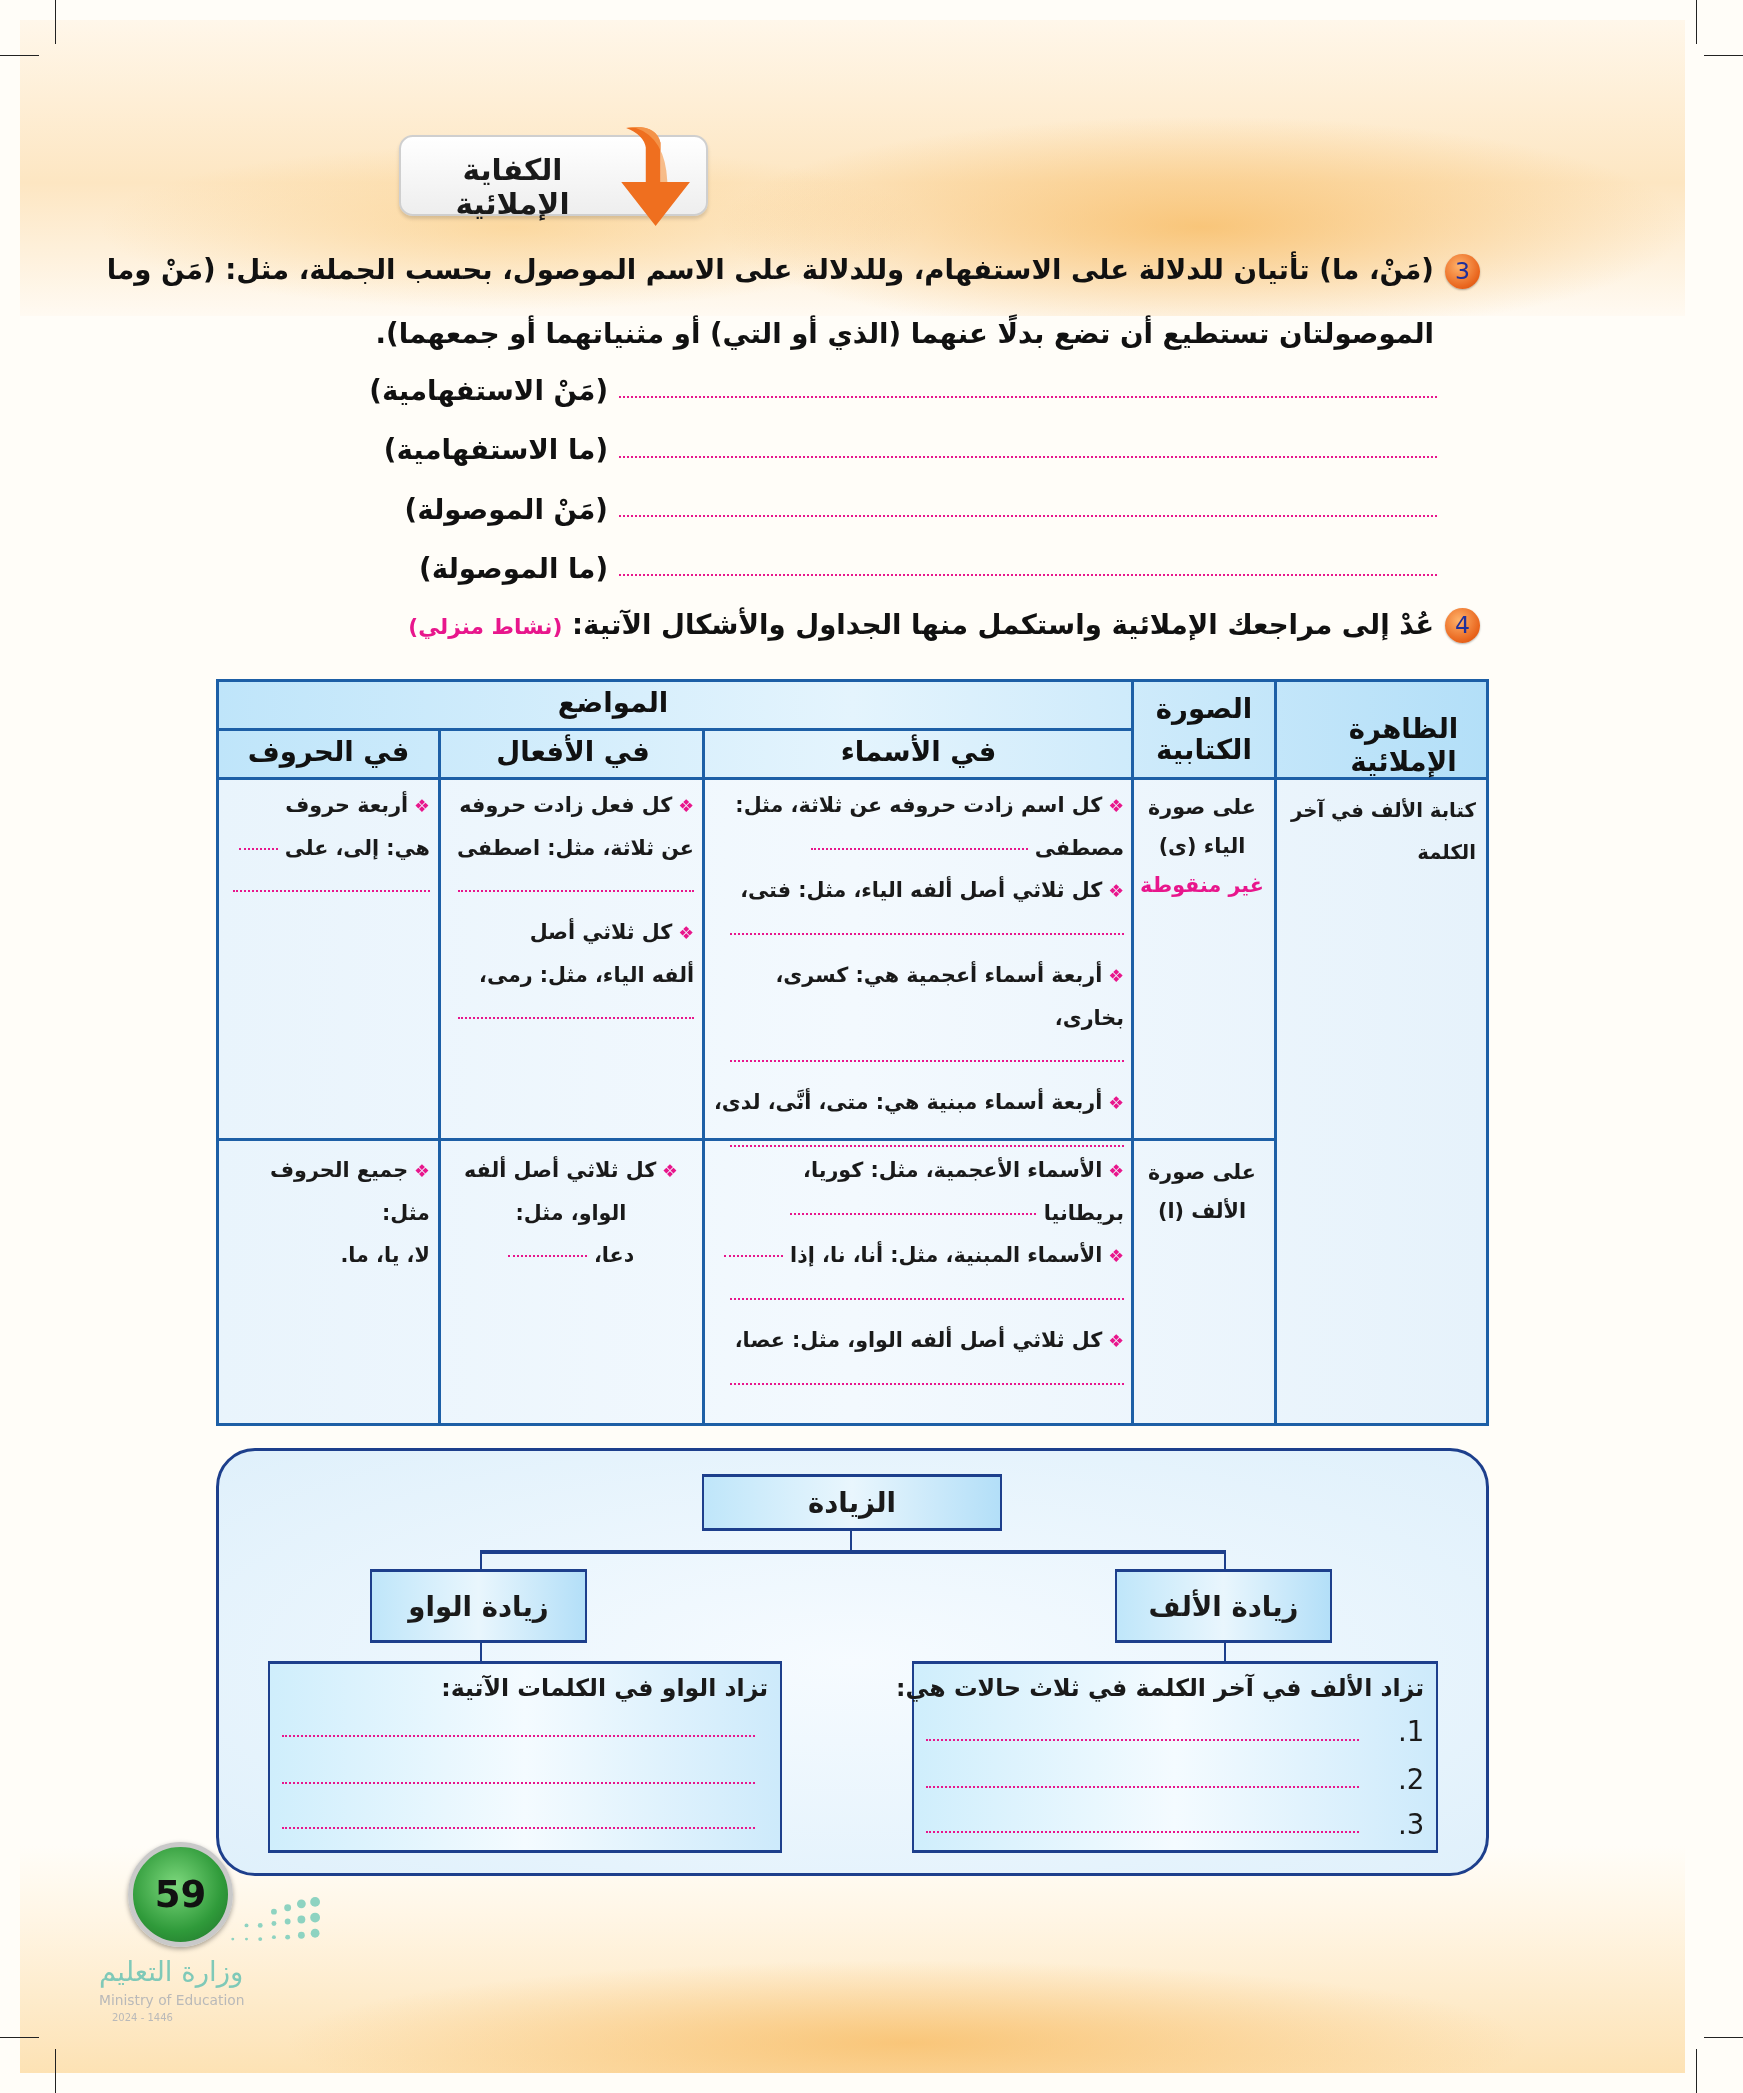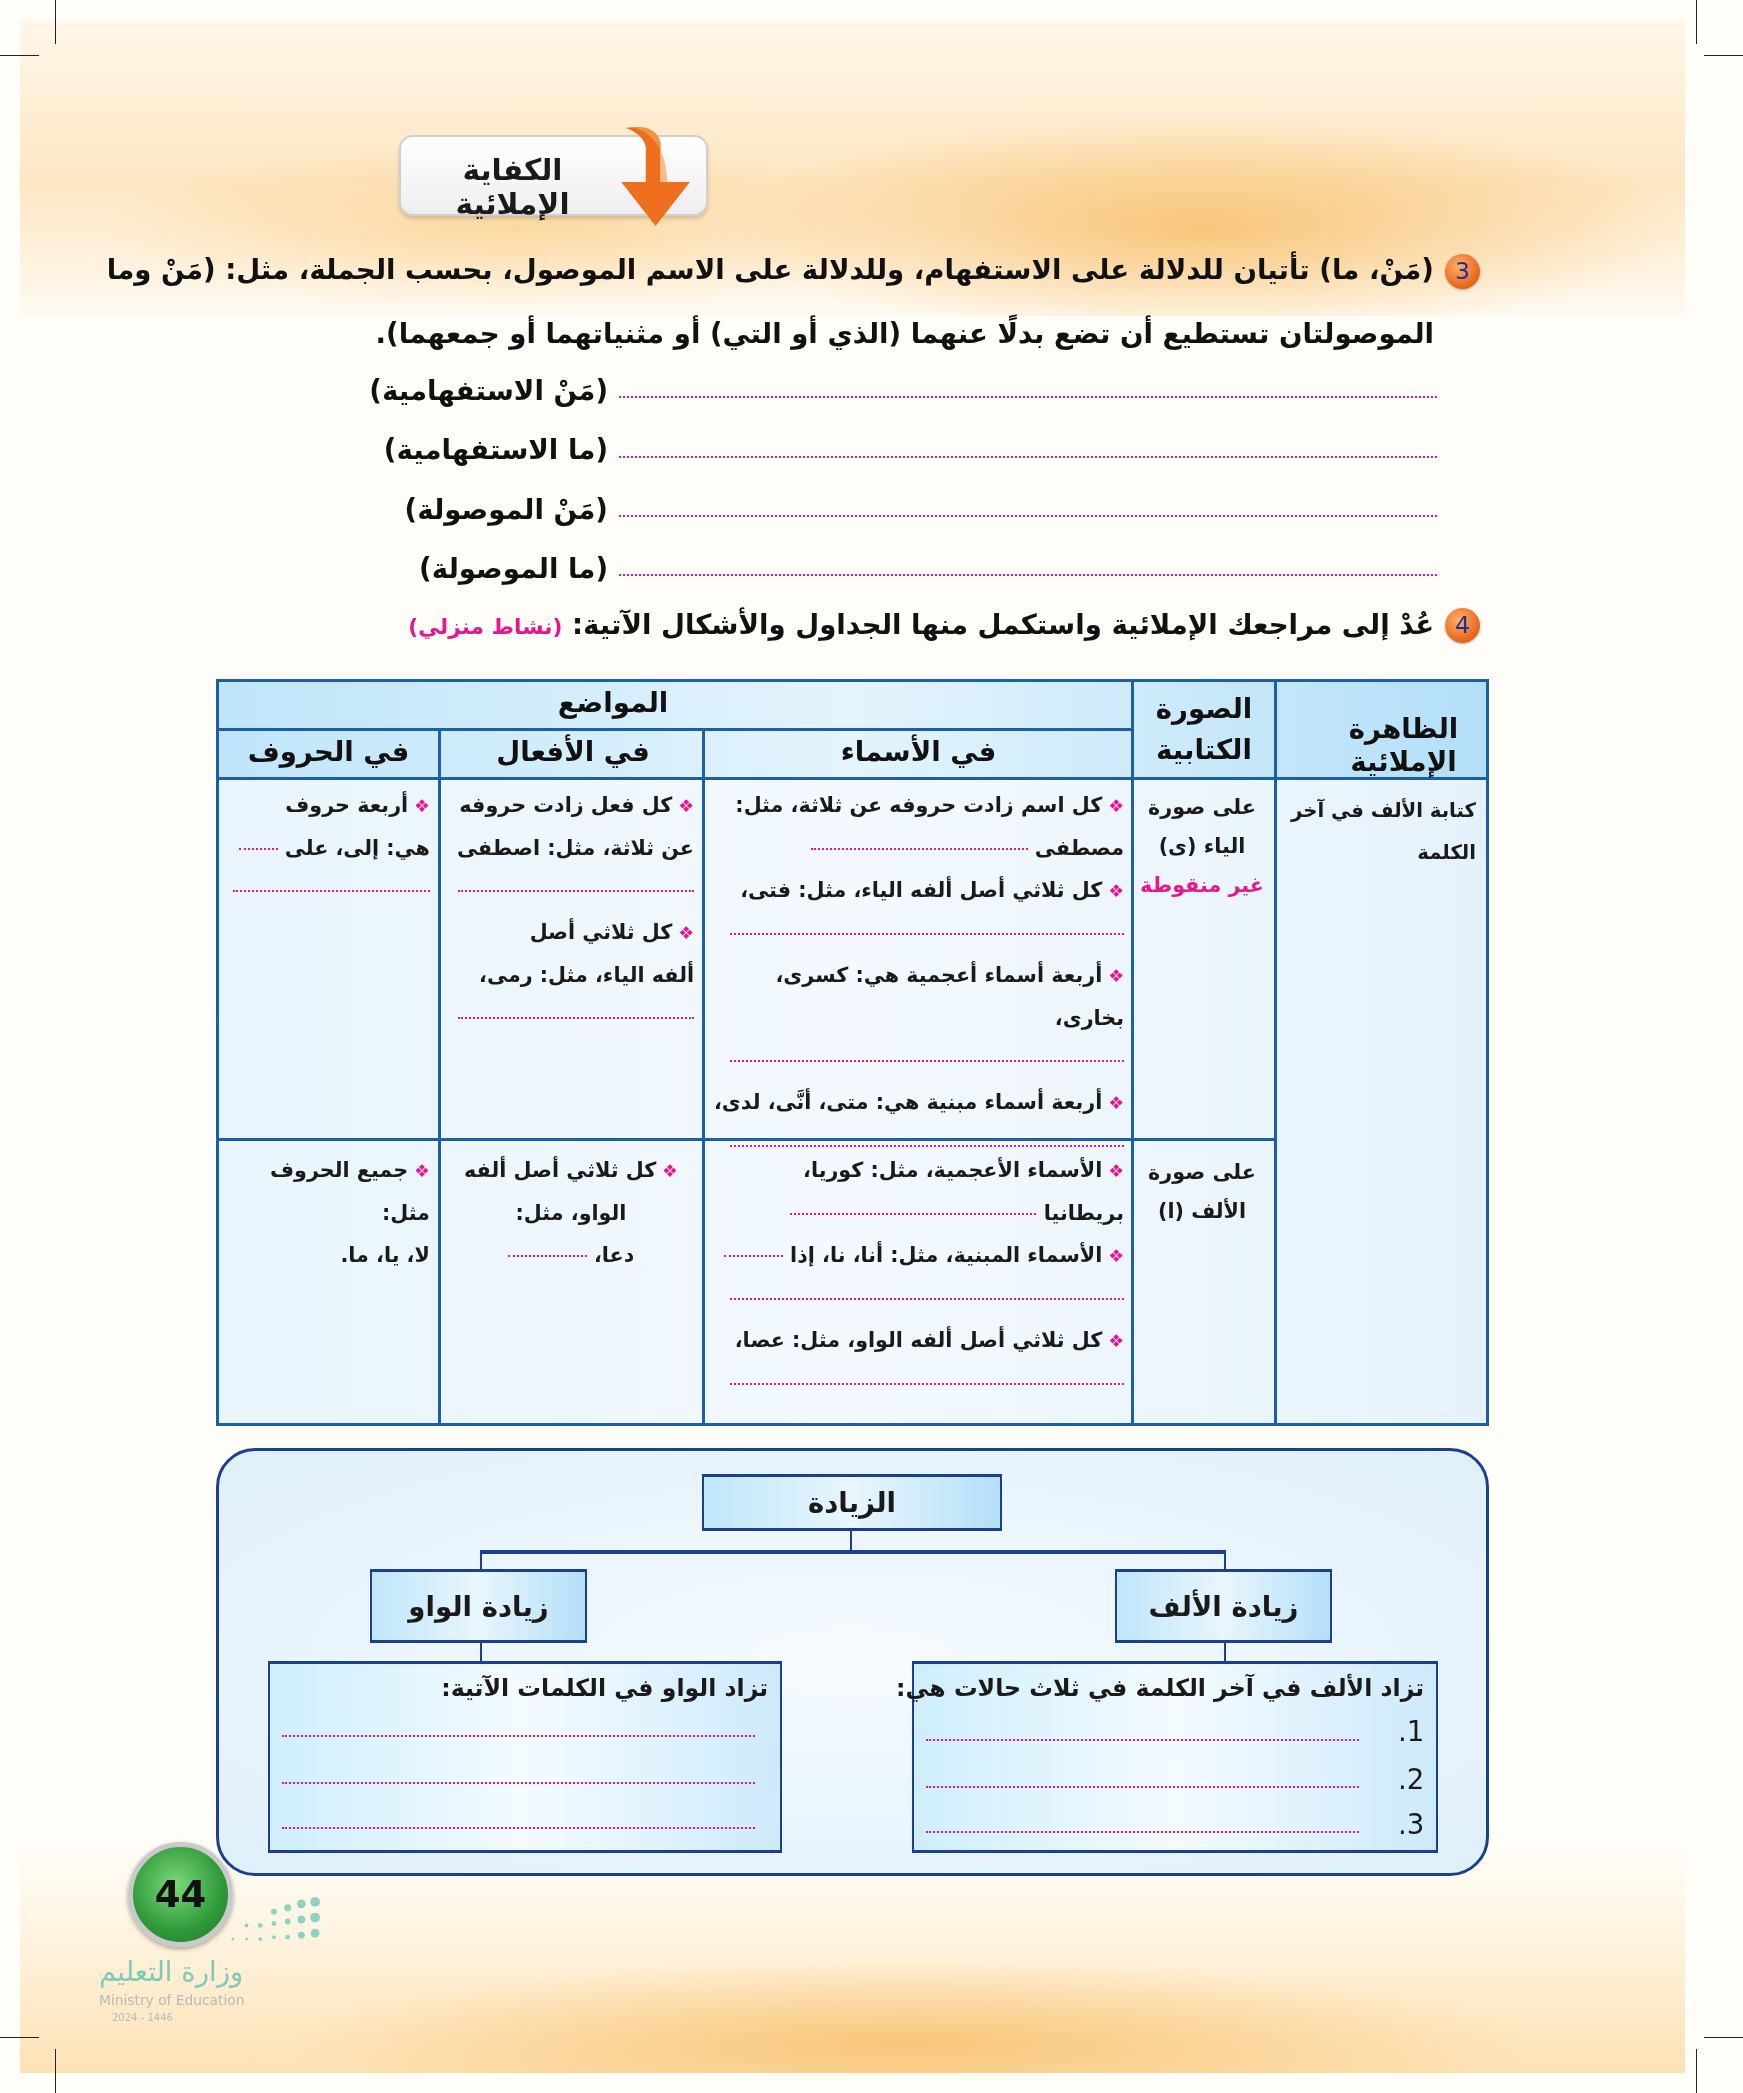--- a/index.html
+++ b/index.html
@@ -239,21 +239,21 @@
       <div class="panel-title">تزاد الألف في آخر الكلمة في ثلاث حالات هي:</div>
       <div class="panel-num" style="right:11.8px;top:51px;">.1</div>
       <div class="dotline" style="left:11.8px;top:75px;width:433px;"></div>
       <div class="panel-num" style="right:11.8px;top:99px;">.2</div>
       <div class="dotline" style="left:11.8px;top:122px;width:433px;"></div>
       <div class="panel-num" style="right:11.8px;top:144px;">.3</div>
       <div class="dotline" style="left:11.8px;top:167px;width:433px;"></div>
     </div>
   </div>
 
-  <div class="page-num">44</div>
+  <div class="page-num">59</div>
   <svg class="dots-logo" viewBox="0 0 110 50">
     <g fill="#8ed3c1">
       <circle cx="100" cy="6" r="5"></circle>
         <circle cx="86" cy="8" r="4.5"></circle>
         <circle cx="72" cy="12" r="3.5"></circle>
         <circle cx="58" cy="16" r="3"></circle>
       <circle cx="100" cy="22" r="5"></circle>
         <circle cx="86" cy="24" r="4"></circle>
         <circle cx="72" cy="26" r="3"></circle>
         <circle cx="58" cy="28" r="2.5"></circle>

